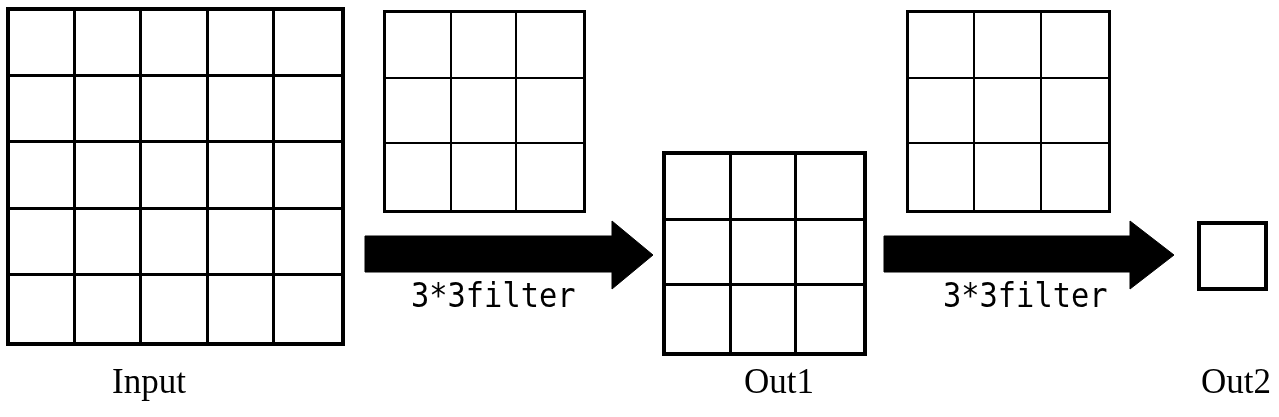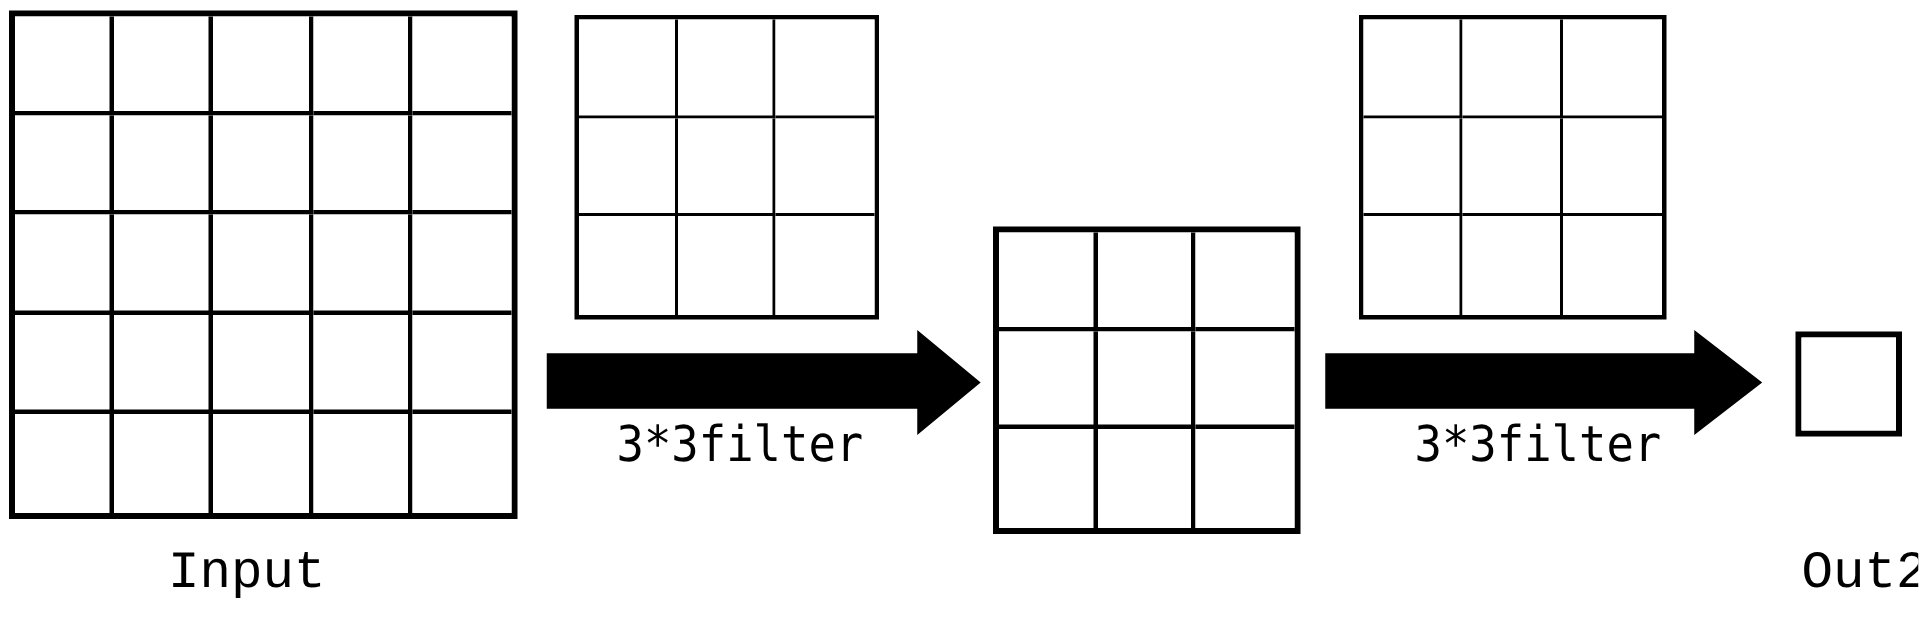--- a/index.html
+++ b/index.html
@@ -112,21 +112,21 @@
     position: absolute;
   }
   #arrow1 { left: 363px; top: 218px; width: 292px; height: 74px; }
   #arrow2 { left: 882px; top: 218px; width: 294px; height: 74px; }
 
   
   .label {
     position: absolute;
     color: #000000;
     white-space: nowrap;
-    font-family: Liberation Mono, monospace;
+    font-family: Liberation Serif, serif;
     font-weight: 400;
     letter-spacing: 0px;
   }
   .caption {
     font-size: 35px;
     line-height: 40px;
   }
   .filter-label {
     font-size: 33px;
     line-height: 38px;
@@ -196,20 +196,21 @@
     <div class="cell"></div>
     <div class="cell"></div>
     <div class="cell"></div>
     <div class="cell"></div>
     <div class="cell"></div>
     <div class="cell"></div>
     <div class="cell"></div>
     <div class="cell"></div>
     <div class="cell"></div>
   </div>
+  <div class="label caption" id="out1-label">Out1</div>
 
   <div class="grid" id="filter2-grid">
     <div class="cell"></div>
     <div class="cell"></div>
     <div class="cell"></div>
     <div class="cell"></div>
     <div class="cell"></div>
     <div class="cell"></div>
     <div class="cell"></div>
     <div class="cell"></div>

